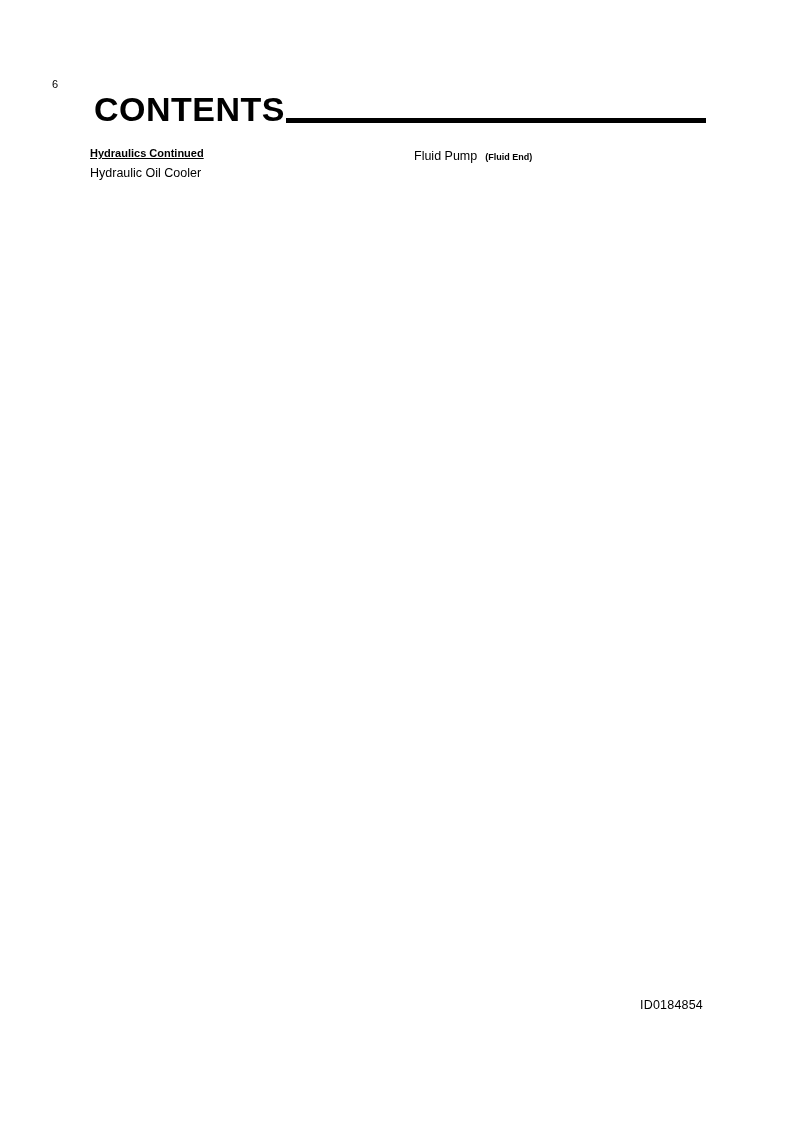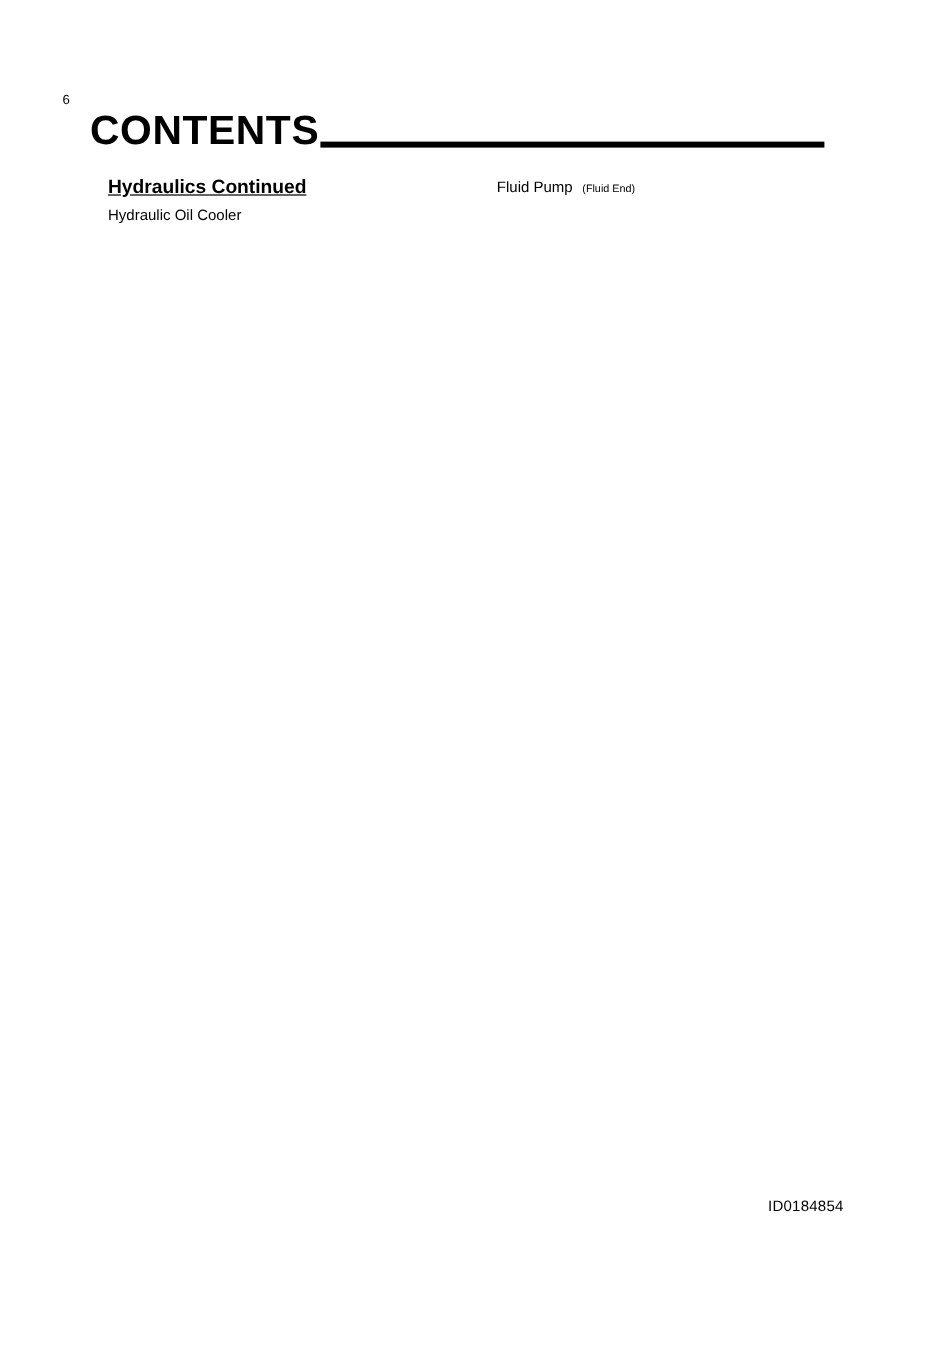--- a/index.html
+++ b/index.html
@@ -23,21 +23,21 @@
   }
   .page-number {
     position: absolute;
     left: 52px;
     top: 78px;
     font-size: 11px;
     color: #000;
   }
   .contents-head {
     position: absolute;
-    left: 75px;
+    left: 94px;
     top: 92px;
     width: 612px;
     display: flex;
     align-items: flex-end;
   }
   .contents-title {
     font-size: 34px;
     font-weight: bold;
     letter-spacing: 0.5px;
     line-height: 1;
@@ -61,40 +61,41 @@
   .col {
     width: 292px;
   }
   .col.right {
     width: 292px;
   }
   .section {
     margin-bottom: 14px;
   }
   .section-title {
-    font-size: 16px;
+    font-size: 11px;
     font-weight: bold;
     text-decoration: underline;
     margin-bottom: 3px;
     line-height: 1.25;
   }
   .entry {
     display: flex;
     align-items: baseline;
     font-size: 12.5px;
     line-height: 1.44;
     white-space: nowrap;
   }
   .entry .label {
     flex: 0 0 auto;
   }
   .entry .sub {
     font-size: 9px;
     padding-left: 8px;
     flex: 0 0 auto;
+    font-weight: bold;
   }
   .entry .dots {
     flex: 1 1 auto;
     overflow: hidden;
     white-space: nowrap;
     margin: 0 1px;
     font-size: 12.5px;
     letter-spacing: 0.5px;
   }
   .entry .page {

